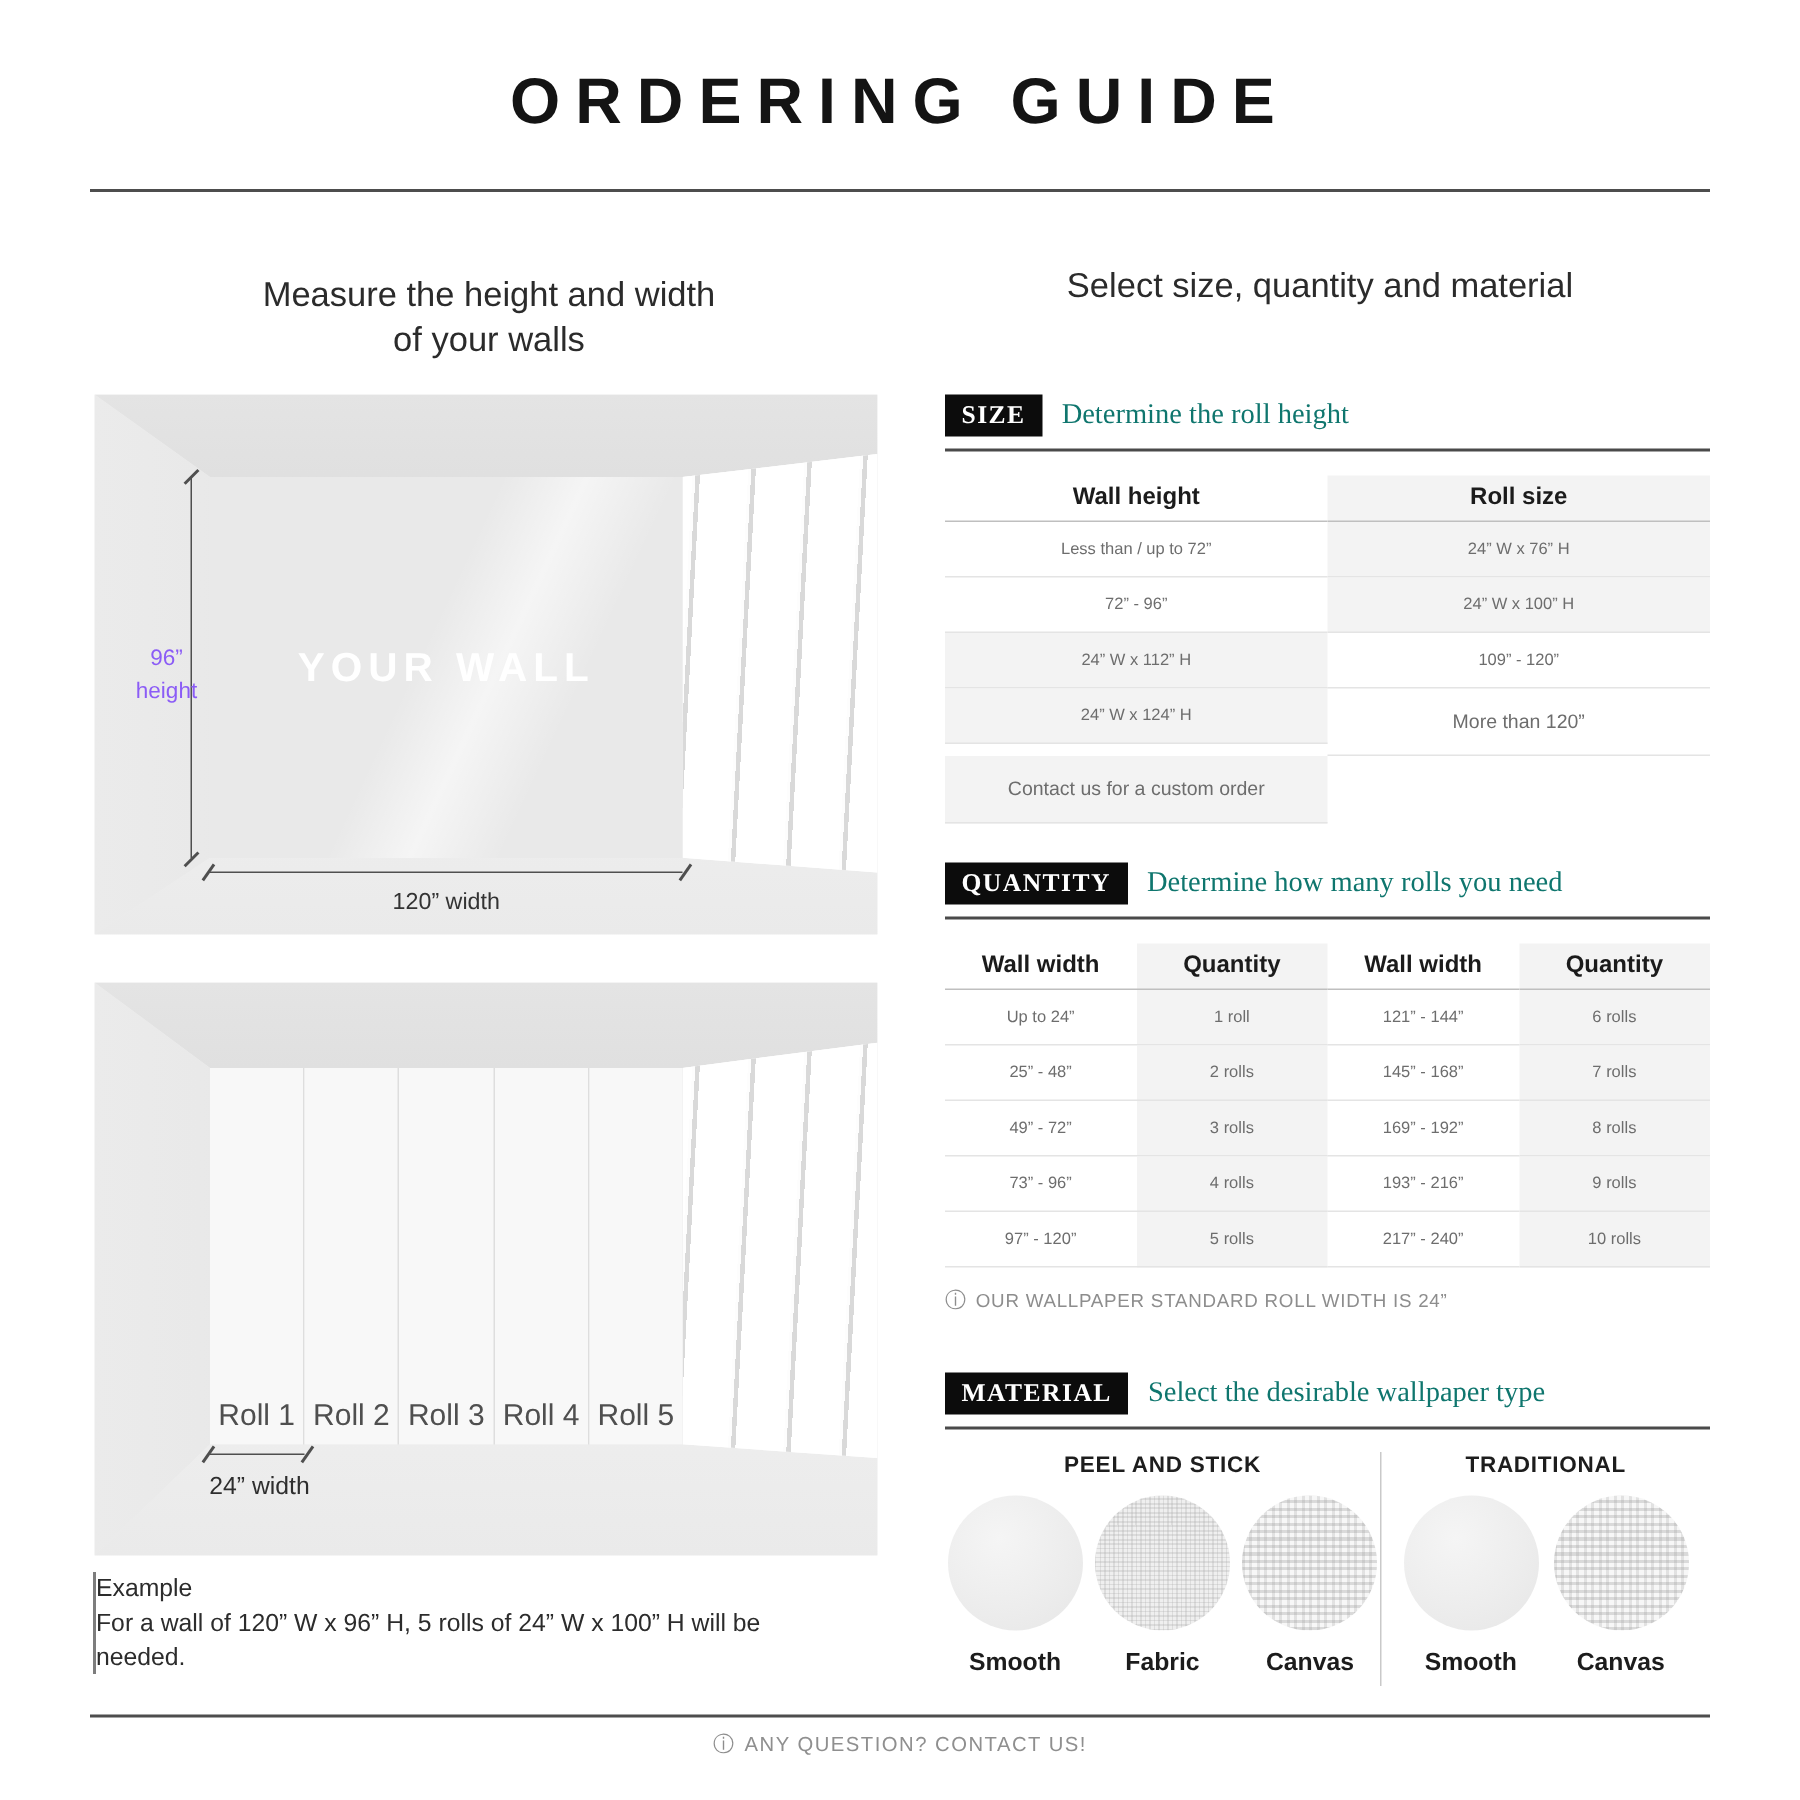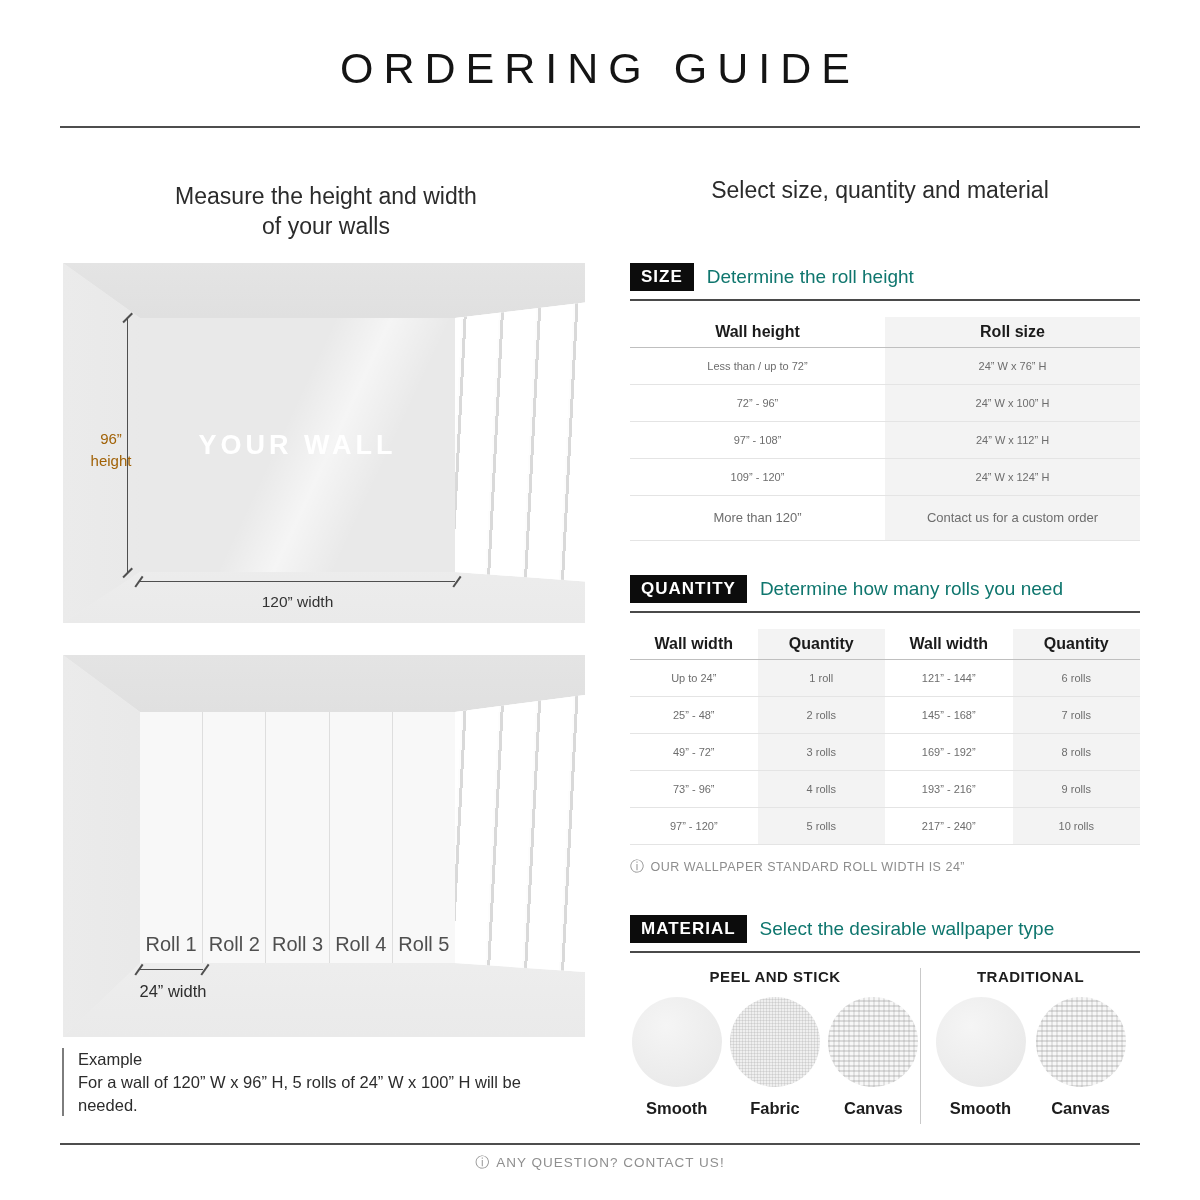--- a/index.html
+++ b/index.html
@@ -1,21 +1,21 @@
 <!DOCTYPE html>
 <html><head>
 <meta charset="utf-8">
 <style>
   html,body{margin:0;padding:0;background:#fff;}
   .page{position:relative;width:1200px;height:1200px;background:#ffffff;
         font-family:"Liberation Sans", sans-serif;color:#1c1c1c;overflow:hidden;}
 
   
   .title{position:absolute;top:44px;left:0;width:100%;text-align:center;
-         font-size:43px;font-weight:400;letter-spacing:10px;color:#141414;}
+         font-size:43px;font-weight:700;letter-spacing:10px;color:#141414;}
   .rule{position:absolute;left:60px;width:1080px;height:2px;background:#4d4d4d;}
   .rule-top{top:126px;}
   .rule-bottom{top:1143px;}
 
   .col-heading{position:absolute;text-align:center;font-size:23px;color:#2b2b2b;line-height:1.3;}
   .left-heading{top:182px;left:60px;width:532px;}
   .right-heading{top:176px;left:620px;width:520px;}
 
   
   .room{position:absolute;left:63px;background:#ededed;overflow:hidden;}
@@ -53,33 +53,33 @@
   .dim-v::before,.dim-v::after{content:"";position:absolute;left:-6px;width:13px;height:1.5px;
         background:#4f4f4f;transform:rotate(-45deg);}
   .dim-v::before{top:-1px;} .dim-v::after{bottom:-1px;}
   .dim-h{height:1px;}
   .dim-h::before,.dim-h::after{content:"";position:absolute;top:-6px;width:1.5px;height:13px;
         background:#4f4f4f;transform:rotate(35deg);}
   .dim-h::before{left:-2px;} .dim-h::after{right:-2px;}
   .room1 .dim-v{left:64px;top:55px;height:254px;}
   .room1 .dim-h{left:77px;top:318px;width:315px;}
   .room2 .dim-h{left:77px;top:314px;width:63px;}
-  .dim-label{position:absolute;color:#a16207;font-size:15px;text-align:center;line-height:1.45;}
+  .dim-label{position:absolute;color:#8b5cf6;font-size:15px;text-align:center;line-height:1.45;}
   .h-label{left:4px;top:165px;width:88px;}
   .w-label{left:77px;top:328px;width:315px;font-size:15.5px;color:#333;}
   .w2-label{left:45px;top:325px;width:130px;font-size:16.5px;color:#2e2e2e;}
 
   
   .example{position:absolute;left:62px;top:1048px;width:474px;border-left:2px solid #7d7d7d;
-        padding-left:14px;font-size:16.5px;color:#2c2c2c;line-height:1.38;}
+        font-size:16.5px;color:#2c2c2c;line-height:1.38;}
 
   
   .section{position:absolute;left:630px;width:510px;}
   .sec-size{top:263px;} .sec-qty{top:575px;} .sec-mat{top:915px;}
-  .sec-head{display:flex;align-items:center;gap:13px;border-bottom:2px solid #4a4a4a;padding-bottom:8px;}
+  .sec-head{display:flex;align-items:center;gap:13px;border-bottom:2px solid #4a4a4a;padding-bottom:8px;font-family:Liberation Serif, serif;}
   .badge{background:#0c0c0c;color:#ffffff;font-size:17px;font-weight:700;letter-spacing:1px;
         padding:4px 11px;line-height:1.2;}
   .subtitle{font-size:19px;color:#0f766e;}
 
   .tbl{display:grid;margin-top:16px;}
   .size-tbl{grid-template-columns:1fr 1fr;}
   .qty-tbl{grid-template-columns:1fr 1fr 1fr 1fr;}
   .cell{display:flex;align-items:center;justify-content:center;text-align:center;}
   .th{height:30px;font-size:16px;font-weight:700;color:#1b1b1b;border-bottom:1px solid #bfbfbf;}
   .td{height:36px;font-size:11px;color:#6d6d6d;border-bottom:1px solid #e4e4e4;}
@@ -181,21 +181,20 @@
       <span class="badge">SIZE</span>
       <span class="subtitle">Determine the roll height</span>
     </div>
     <div class="tbl size-tbl">
       <div class="cell th">Wall height</div>
       <div class="cell th gray">Roll size</div>
       <div class="cell td">Less than / up to 72”</div>
       <div class="cell td gray">24” W x 76” H</div>
       <div class="cell td">72” - 96”</div>
       <div class="cell td gray">24” W x 100” H</div>
-      <div class="cell td">97” - 108”</div>
       <div class="cell td gray">24” W x 112” H</div>
       <div class="cell td">109” - 120”</div>
       <div class="cell td gray">24” W x 124” H</div>
       <div class="cell td tall">More than 120”</div>
       <div class="cell td tall gray">Contact us for a custom order</div>
     </div>
   </div>
 
   <div class="section sec-qty">
     <div class="sec-head">

